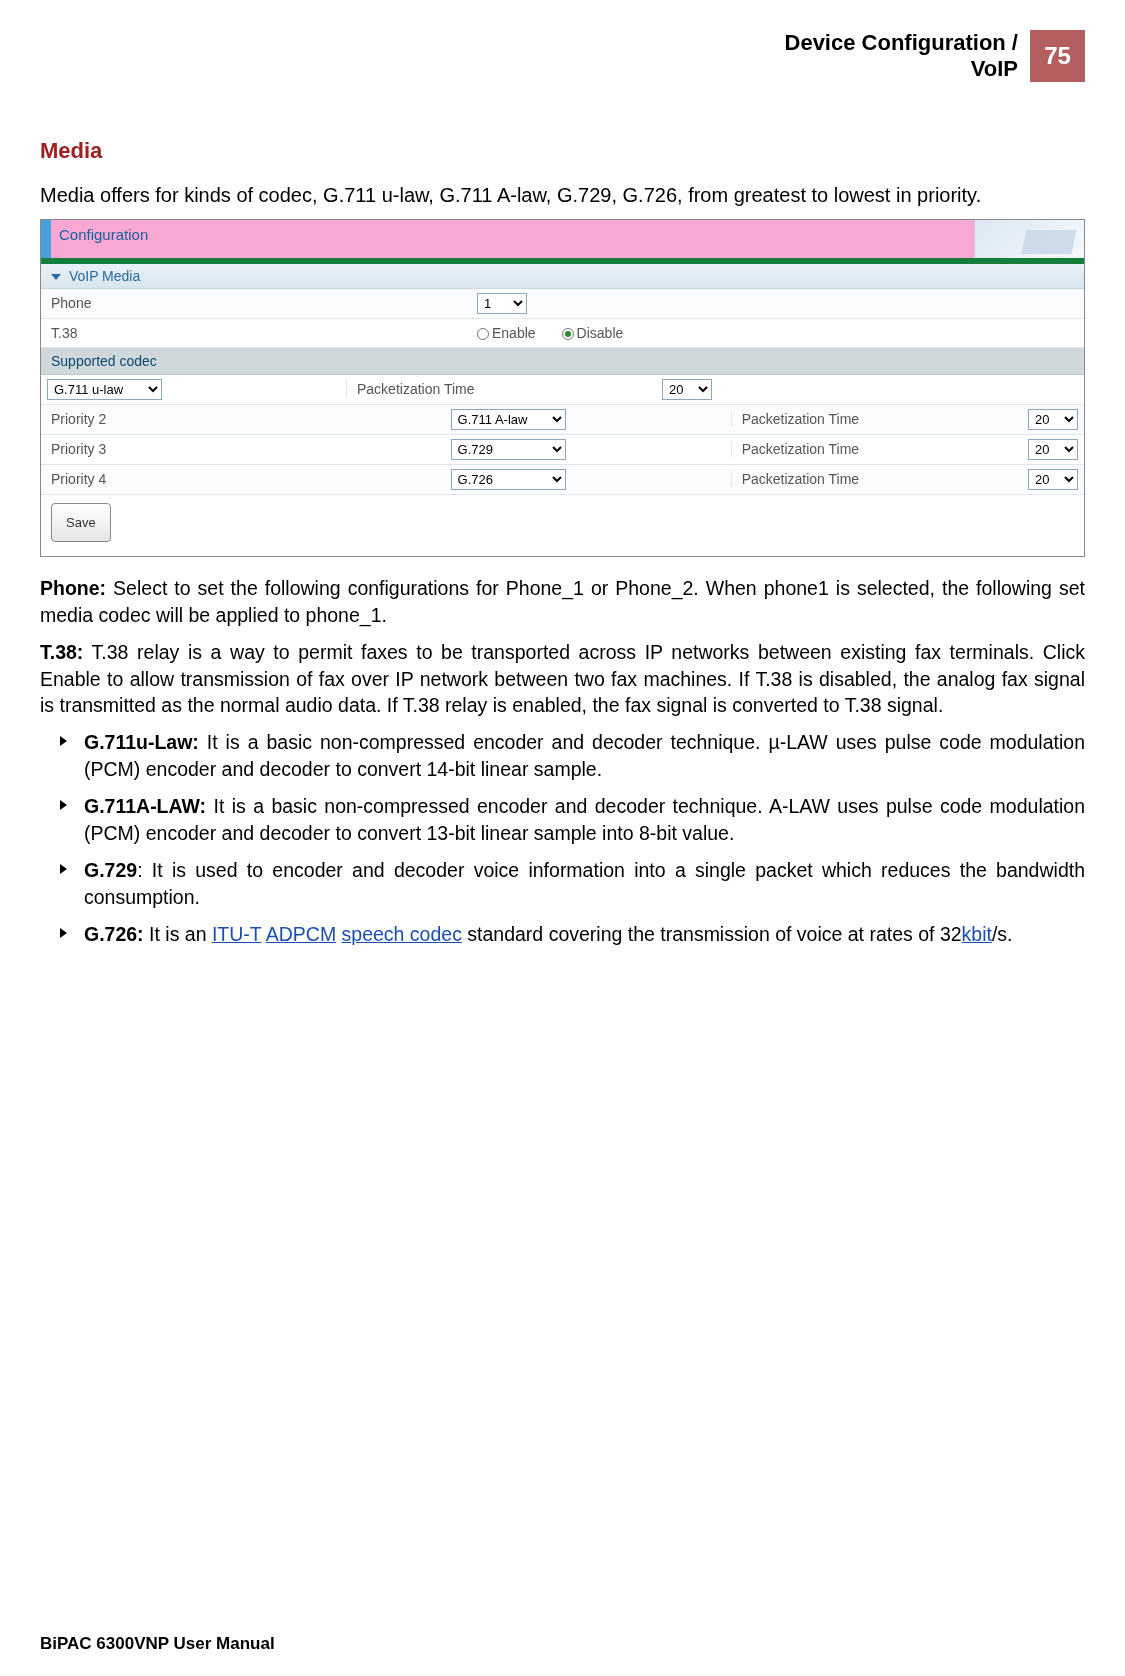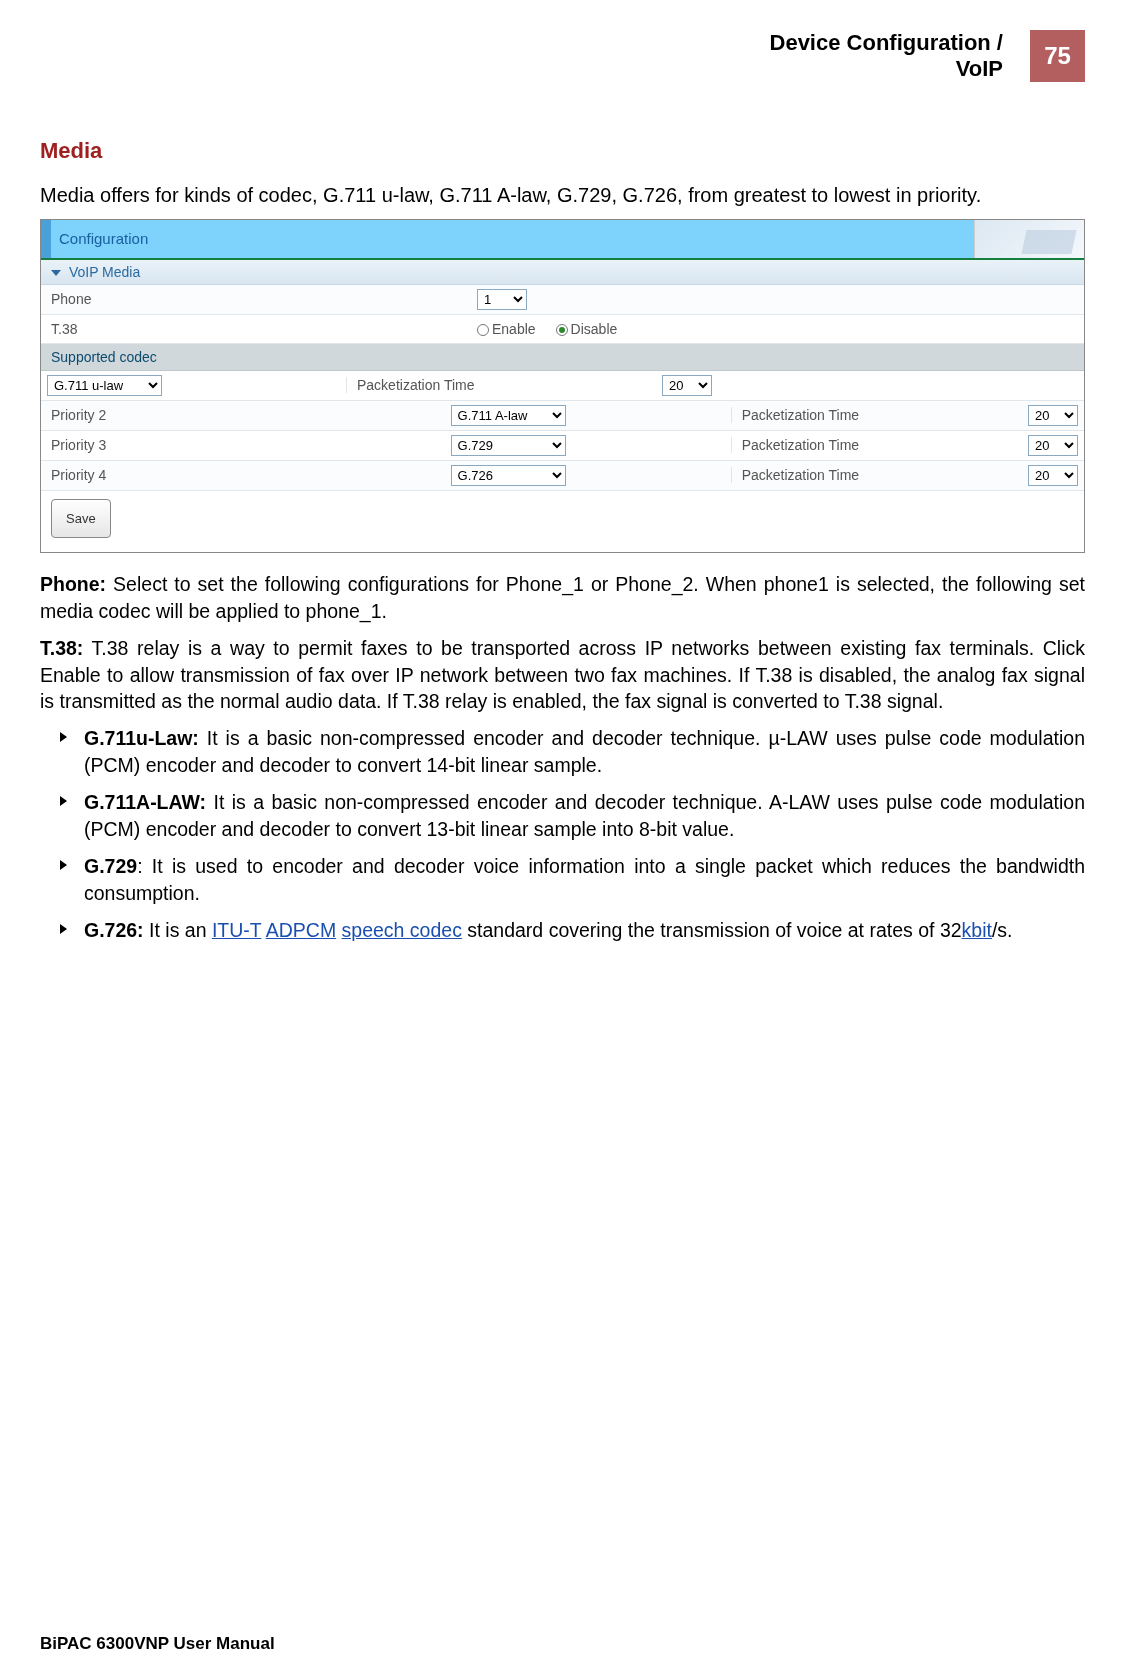--- a/index.html
+++ b/index.html
@@ -12,21 +12,20 @@
   }
   .page {
     padding: 30px 40px 20px 40px;
     position: relative;
   }
   .header-row {
     display: flex;
     justify-content: flex-end;
     align-items: center;
     margin-bottom: 55px;
-    gap: 15px;
   }
   .header-title {
     font-weight: bold;
     font-size: 22px;
     text-align: right;
     line-height: 1.2;
     margin-right: 12px;
   }
   .page-num {
     background: #b45f5f;
@@ -51,23 +50,23 @@
     margin-bottom: 10px;
   }
   .screenshot {
     border: 1px solid #888;
     width: 1045px;
     background: #fff;
     margin-bottom: 18px;
   }
   .config-bar {
     display: flex;
-    align-items: center;
-    background: #7dd3fc;
-    border-bottom: 2px solid #15803d;
+    align-items: flex-start;
+    background: #f9a8d4;
+    border-bottom: 6px solid #15803d;
   }
   .config-stripe {
     width: 10px;
     background: #4aa0d8;
     align-self: stretch;
   }
   .config-text {
     color: #1a5fa0;
     font-size: 15px;
     padding: 6px 8px;
@@ -132,21 +131,21 @@
     padding: 4px 6px;
   }
   select.sel {
     font-size: 13px;
     border: 1px solid #8aa8c0;
     background: #fff;
     padding: 1px 2px;
   }
   .sel-wide { width: 115px; }
   .sel-narrow { width: 50px; }
-  .radio-group { display:flex; gap:20px; align-items:center; }
+  .radio-group { display:flex; gap:26px; align-items:center; }
   .radio-dot {
     width:12px;height:12px;border:1px solid #777;border-radius:50%;display:inline-block;vertical-align:middle;margin-right:3px;position:relative;
   }
   .radio-dot.checked::after{
     content:"";position:absolute;inset:2px;border-radius:50%;background:#2a8a2a;
   }
   .subhead-band {
     background:#d0d8dc;
     color:#0c4a6e;
     font-size:14px;

